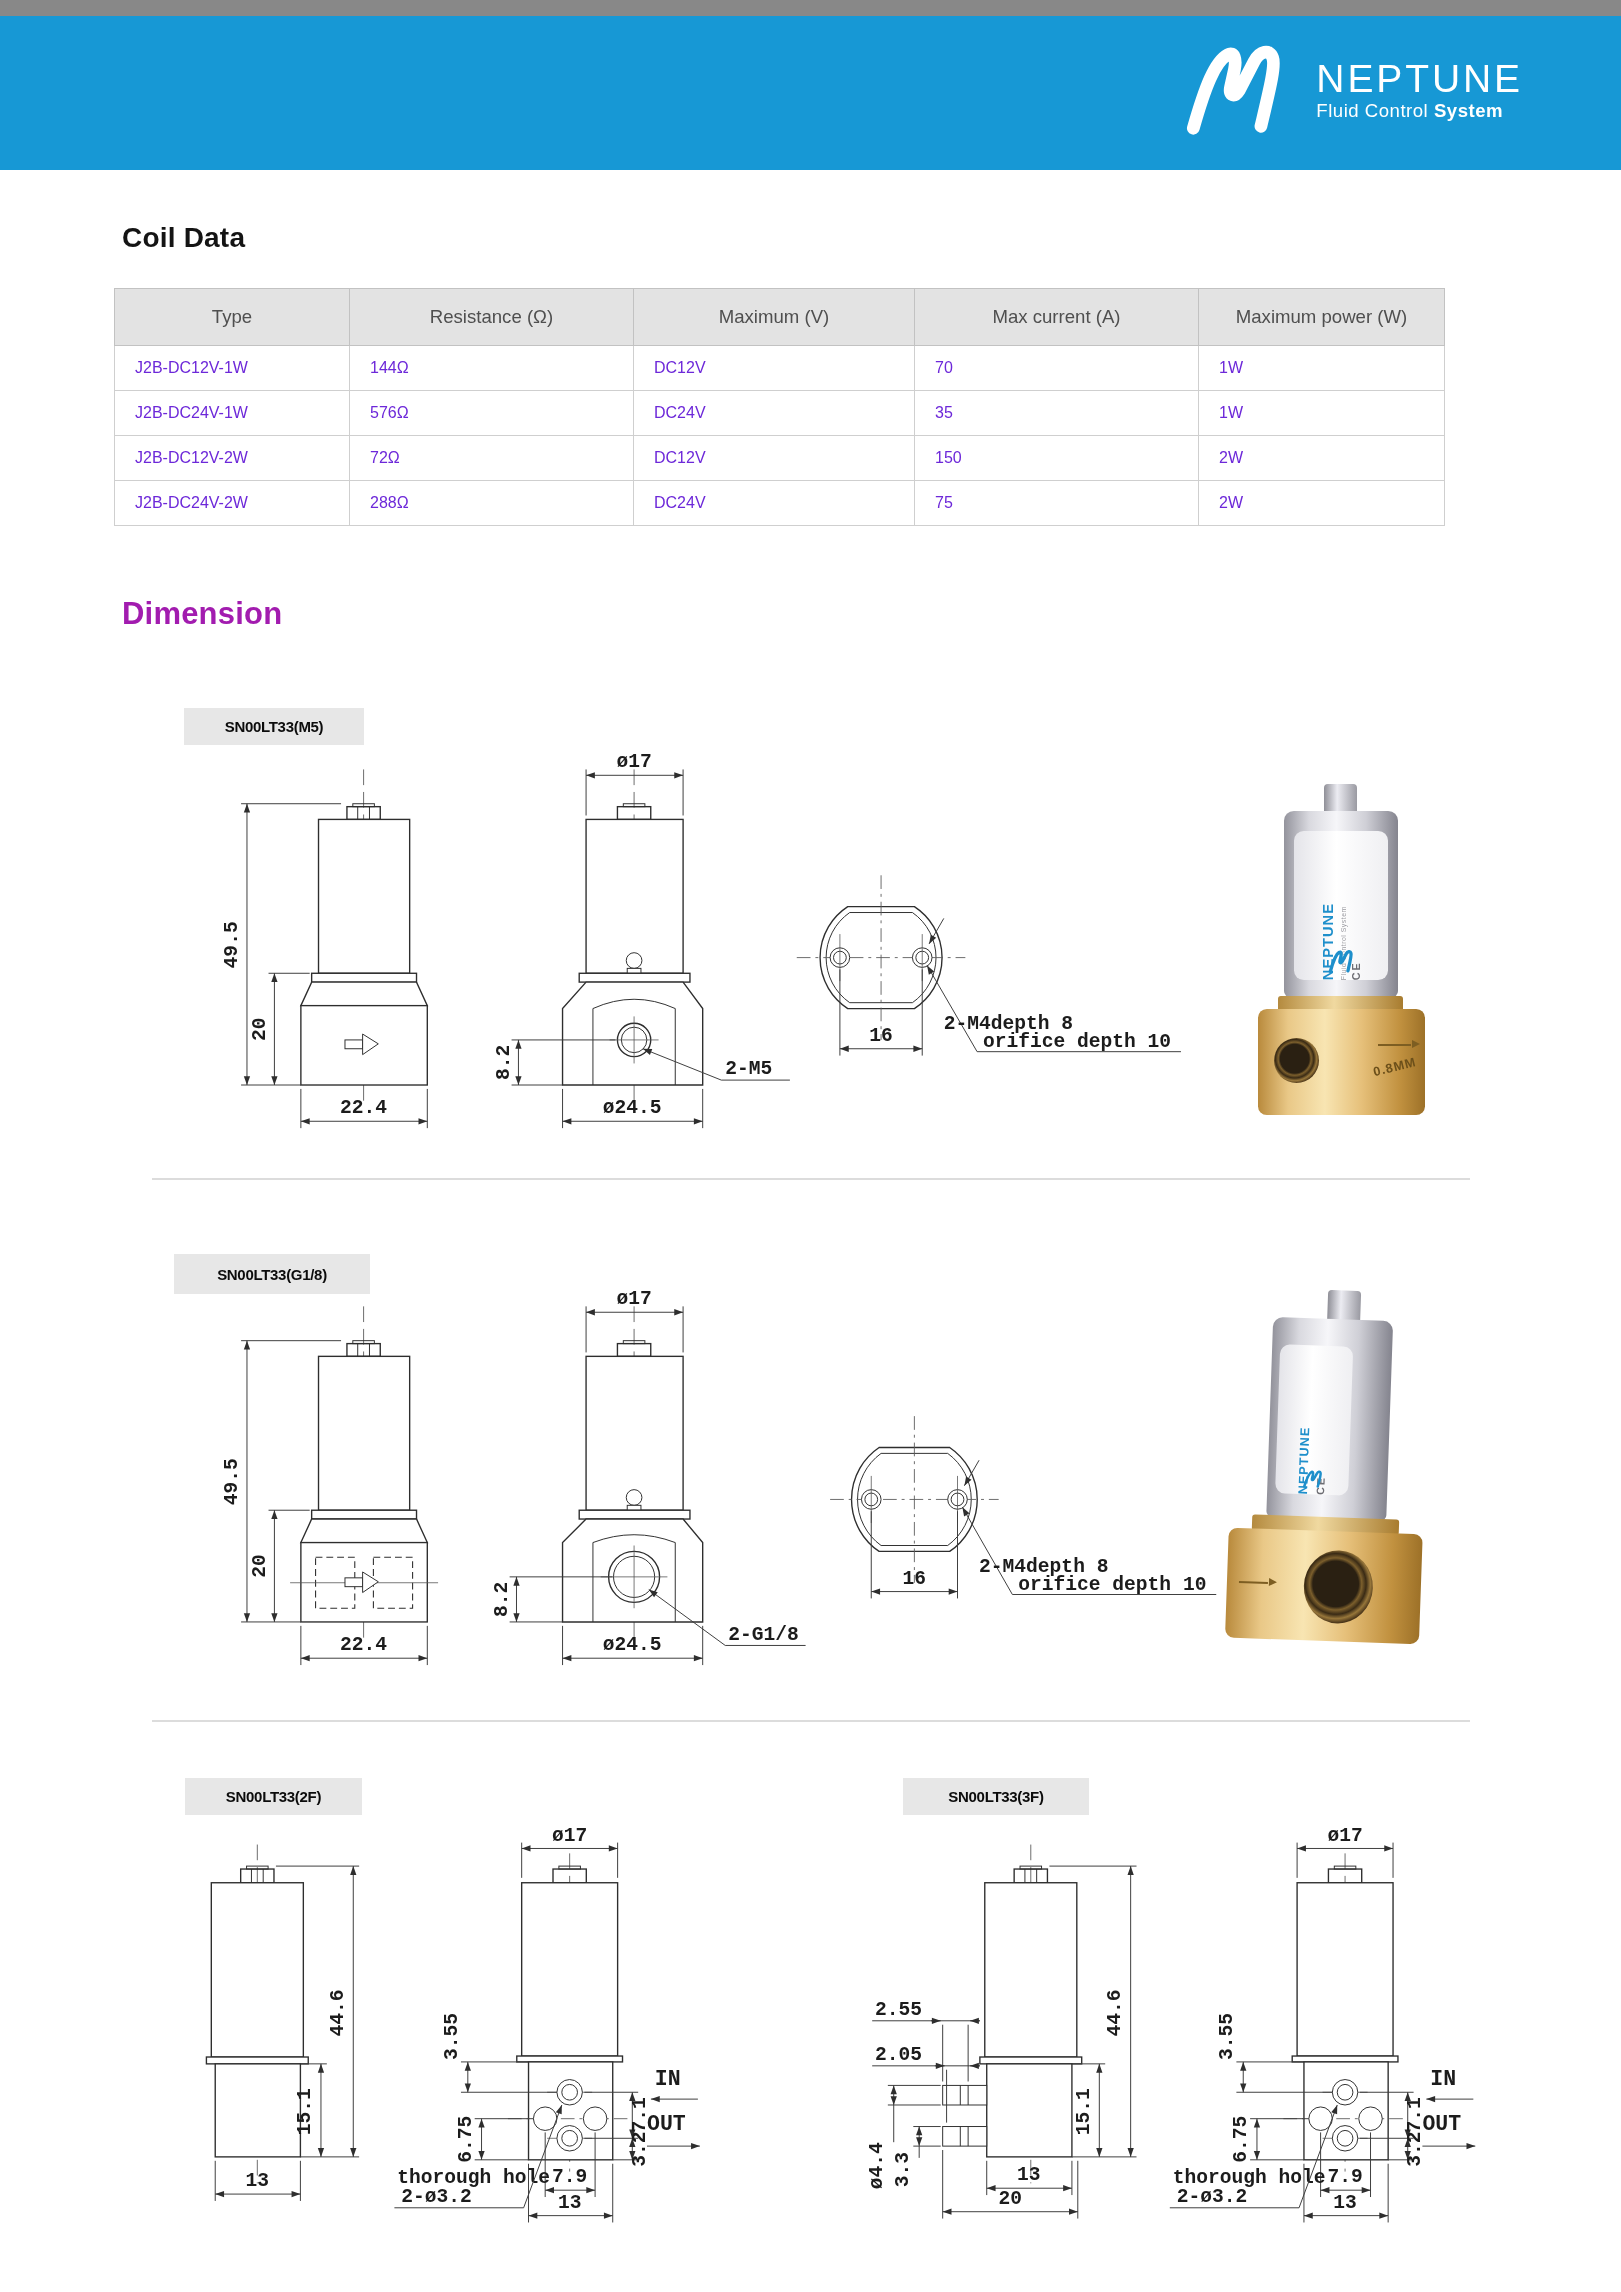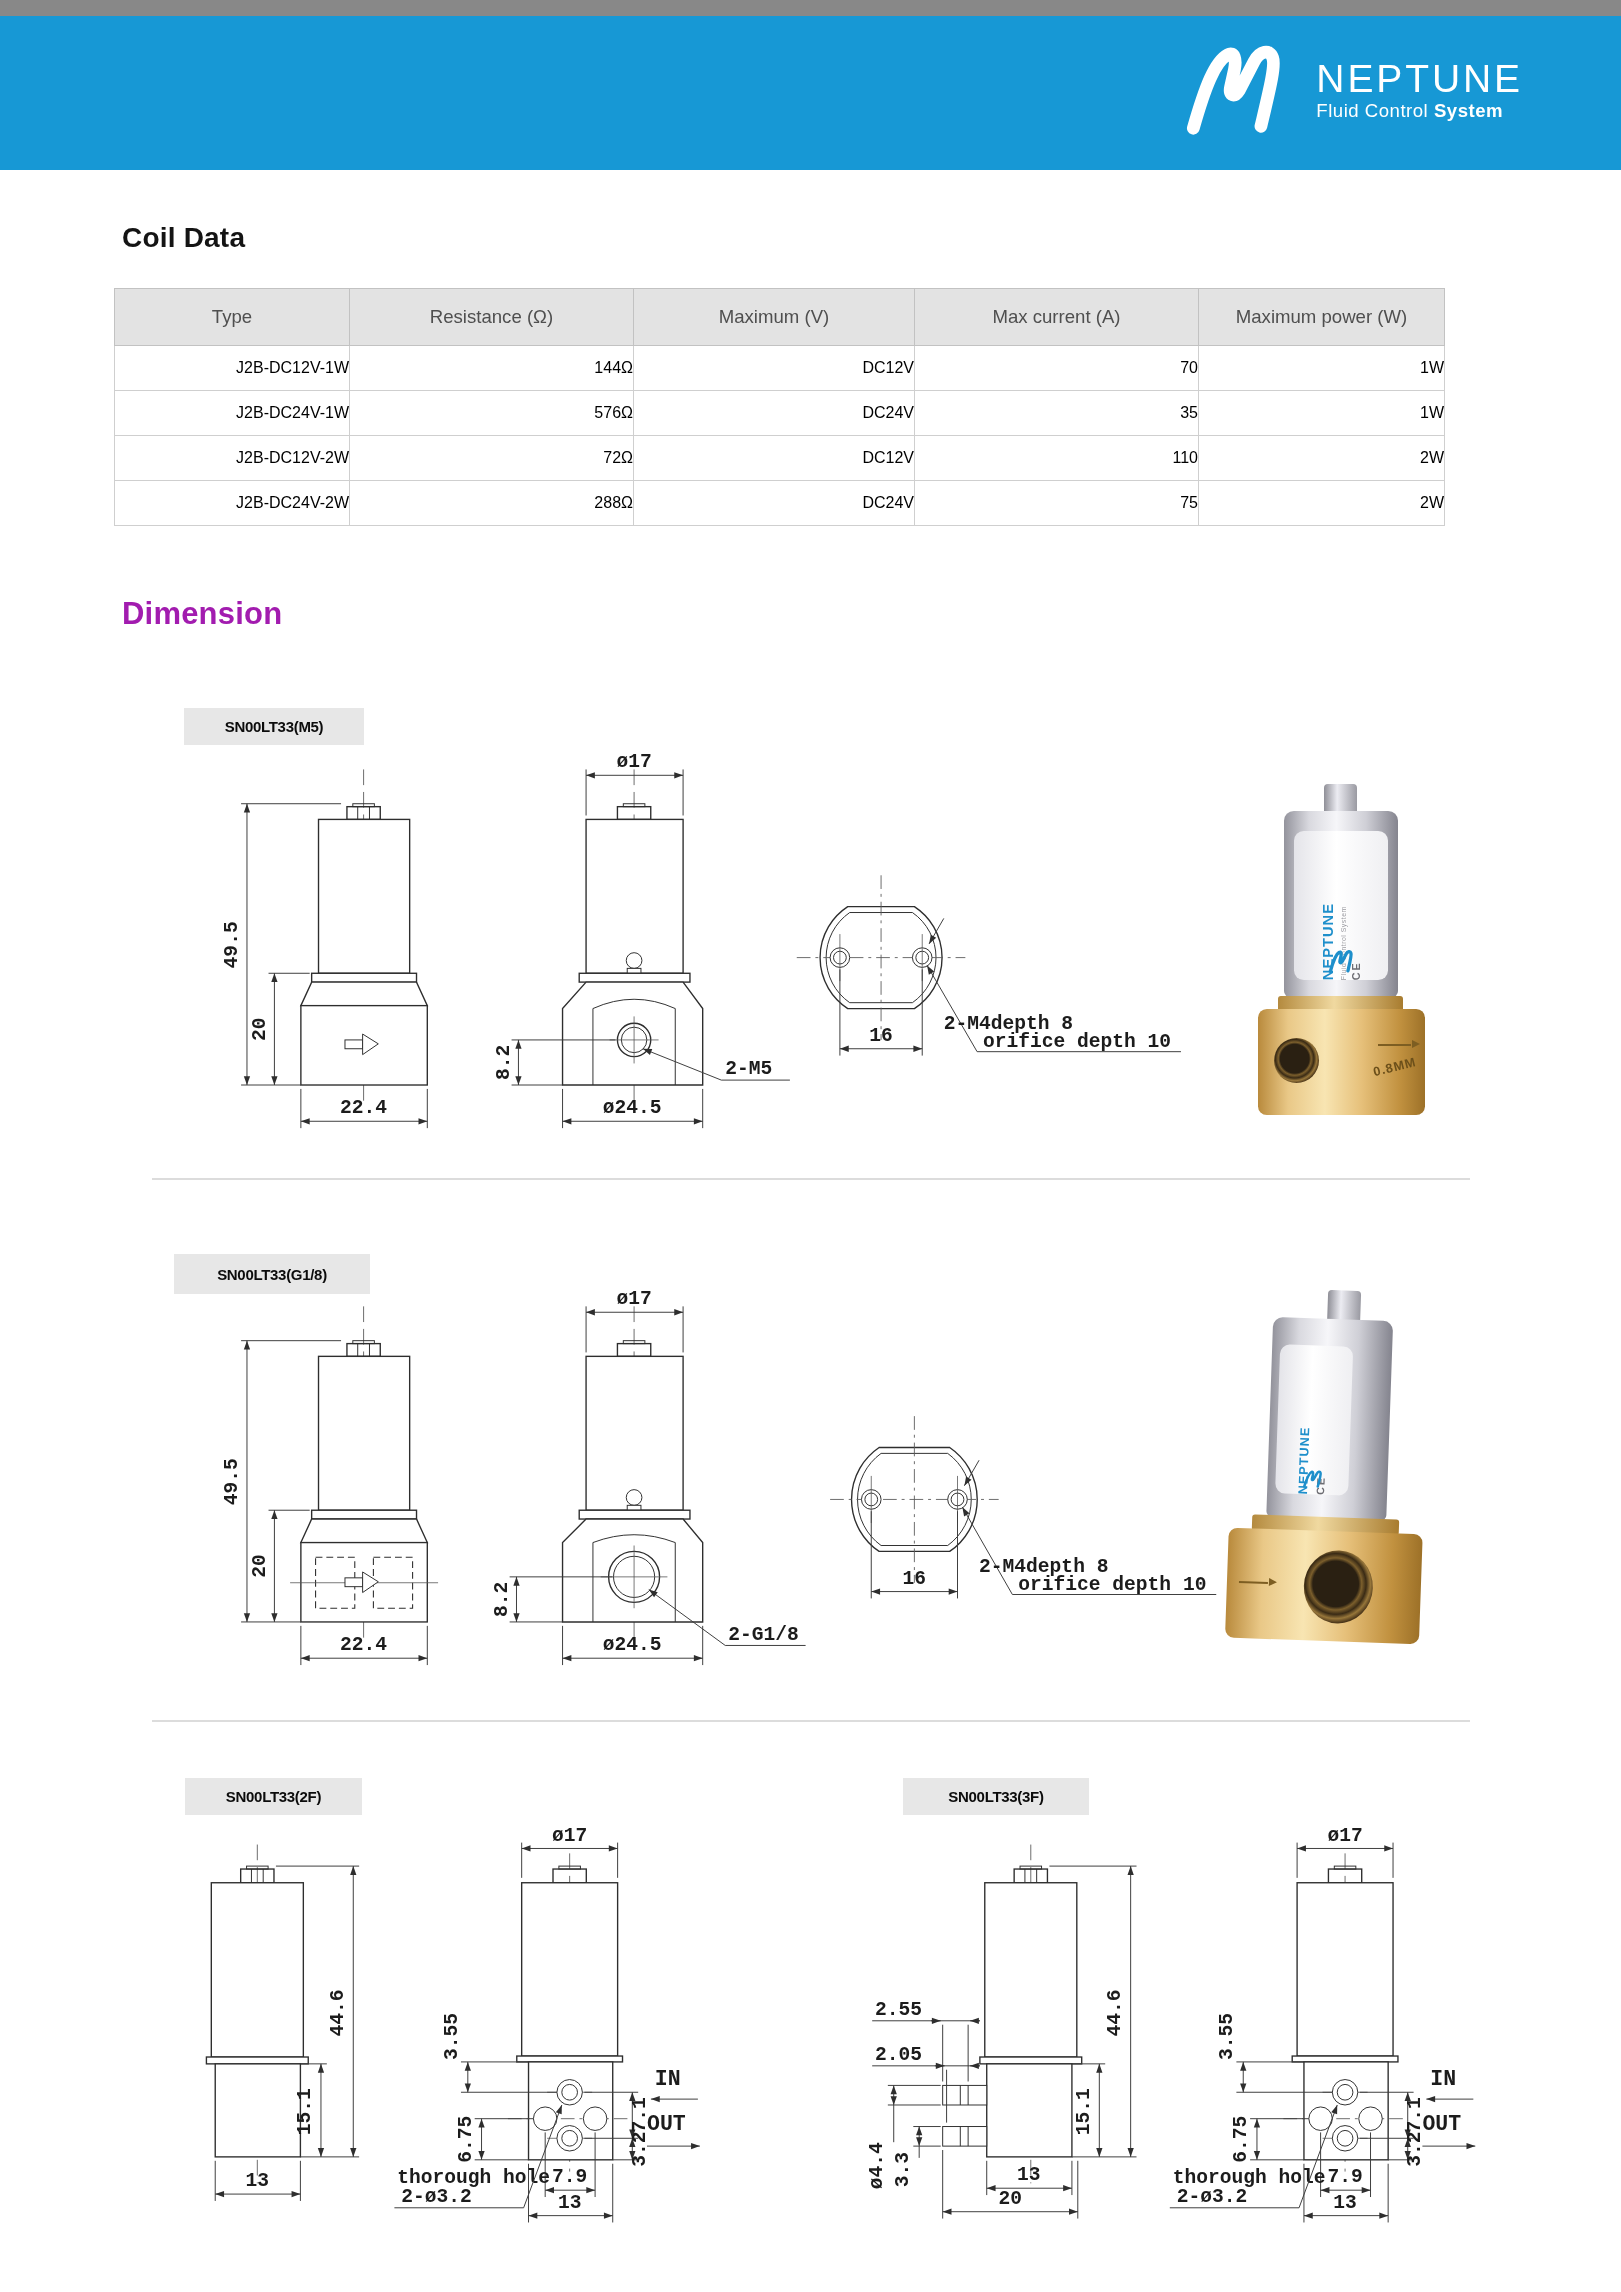--- a/index.html
+++ b/index.html
@@ -16,21 +16,21 @@
   .logo-brand { font-size:39px; letter-spacing:2.9px; font-weight:500; line-height:1.05; }
   .logo-tag { font-size:18.6px; font-weight:300; letter-spacing:0.5px; }
   .logo-tag b { font-weight:700; }
   
   .sec-title { position:absolute; left:122px; font-weight:700; color:#141414; font-size:28px; letter-spacing:0.2px; }
   .coil-title { top:206px; }
   .dim-title { top:580px; color:#a21caf; font-size:31px; }
   
   table.coil { position:absolute; left:114px; top:272px; width:1331px; border-collapse:collapse; table-layout:fixed; }
   table.coil th { background:#e3e3e3; height:57px; font-weight:400; font-size:18.6px; color:#4f4f4f; border:1px solid #c2c2c2; }
-  table.coil td { height:45px; text-align:right; font-size:16px; color:#000000; border:1px solid #cfcfcf; background:#fff; }
+  table.coil td { height:45px; text-align:left; font-size:16px; color:#6d28d9; border:1px solid #cfcfcf; background:#fff;padding-left:20px; }
   
   .badge { position:absolute; background:#e7e7e7; color:#0c0c0c; font-weight:700; font-size:15px;
            display:flex; align-items:center; justify-content:center; letter-spacing:-0.3px; }
   .divider { position:absolute; left:152px; width:1318px; height:2px; background:#dcdcdc; }
   
   svg.draw { position:absolute; left:0; width:1621px; }
   .ol  { stroke:#2e2e2e; stroke-width:1.4; fill:none; }
   .ol2 { stroke:#2e2e2e; stroke-width:1;   fill:none; }
   .dl  { stroke:#3b3b3b; stroke-width:1;   fill:none; }
   .thin{ stroke:#555;    stroke-width:0.8; fill:none; }
@@ -111,21 +111,21 @@
         <td>J2B-DC24V-1W</td>
           <td>576Ω</td>
           <td>DC24V</td>
           <td>35</td>
           <td>1W</td>
       </tr>
       <tr>
         <td>J2B-DC12V-2W</td>
           <td>72Ω</td>
           <td>DC12V</td>
-          <td>110</td>
+          <td>150</td>
           <td>2W</td>
       </tr>
       <tr>
         <td>J2B-DC24V-2W</td>
           <td>288Ω</td>
           <td>DC24V</td>
           <td>75</td>
           <td>2W</td>
       </tr>
     </tbody>

